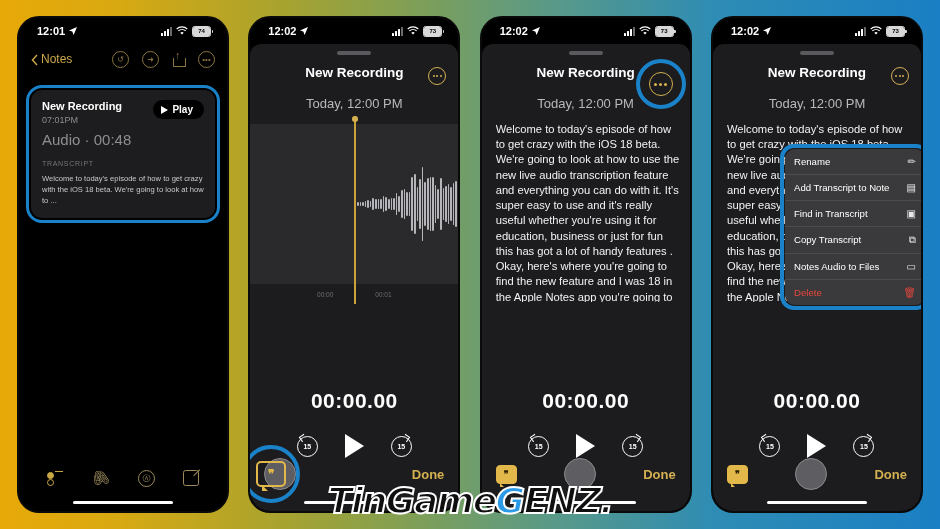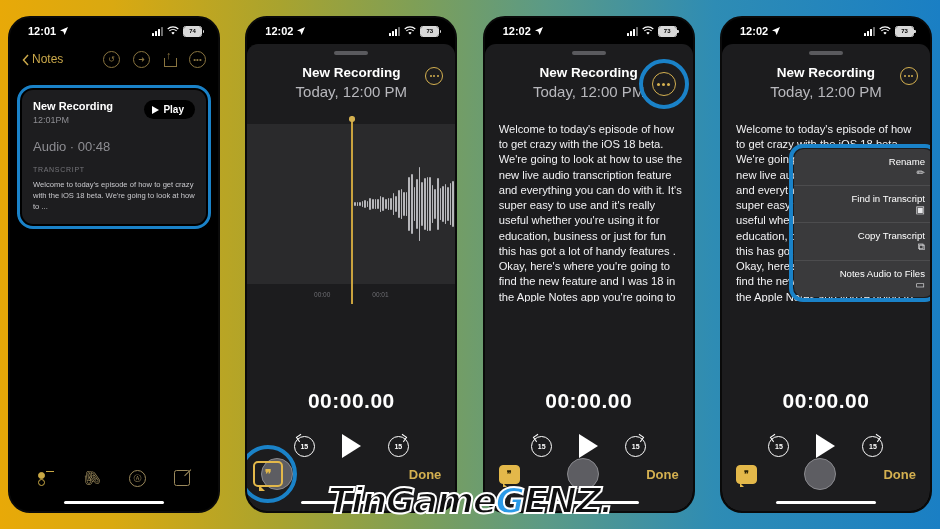--- a/index.html
+++ b/index.html
@@ -2,21 +2,21 @@
 <html><head>
 <meta charset="utf-8">
 <style>
   html,body{margin:0;padding:0;}
   body{
     width:940px;height:529px;overflow:hidden;
     font-family:"Liberation Sans", sans-serif;
     background:linear-gradient(90deg,#e8a908 0%,#d9a911 12%,#a8a32f 30%,#7f9f56 44%,#5b9a86 58%,#2e8cb4 76%,#1a7fc4 100%);
     position:relative;
   }
-  .stage{position:absolute;inset:0;display:flex;justify-content:space-between;align-items:center;padding:0 8px;box-sizing:border-box;}
+  .stage{position:absolute;inset:0;display:flex;justify-content:space-between;align-items:center;padding:0 17px;box-sizing:border-box;}
 
   .phone{
     width:212px;height:497px;background:#000;border-radius:22px;
     position:relative;overflow:hidden;box-sizing:border-box;
     border:2px solid #0a0a0a;flex:0 0 auto;
   }
   .scr{position:absolute;inset:0;border-radius:20px;overflow:hidden;background:#000;}
 
   
   .status{height:26px;display:flex;align-items:center;justify-content:space-between;padding:0 16px 0 18px;color:#fff;font-size:11px;font-weight:700;}
@@ -38,21 +38,21 @@
   .shareI{width:13px;height:15px;position:relative;color:#8a7540;}
   .shareI::before{content:"";position:absolute;left:1px;bottom:0;width:11px;height:8px;border:1.2px solid #8a7540;border-top:none;}
   .shareI::after{content:"↑";position:absolute;left:3px;top:-2px;font-size:11px;line-height:1;}
 
   .rec-wrap{margin:16px 12px 0;position:relative;}
   .rec-ring{position:absolute;inset:-5px;border:3.5px solid #1a82c8;border-radius:16px;pointer-events:none;}
   .rec-card{background:#1d1d1f;border-radius:11px;padding:10px 11px 12px;}
   .rec-top{display:flex;justify-content:space-between;align-items:flex-start;}
   .rec-title{color:#fff;font-size:11px;font-weight:700;}
   .rec-time{color:#8d8d92;font-size:9px;margin-top:3px;}
-  .rec-dur{color:#8d8d92;font-size:13px;margin-top:14px;}
+  .rec-dur{color:#8d8d92;font-size:15px;margin-top:6px;}
   .play-btn{background:#000;color:#fff;border-radius:13px;padding:4px 11px 4px 8px;font-size:10px;font-weight:600;display:flex;align-items:center;gap:4px;}
   .tri{width:0;height:0;border-left:7px solid #fff;border-top:4.5px solid transparent;border-bottom:4.5px solid transparent;}
   .tl-label{color:#75757a;font-size:7px;letter-spacing:.7px;margin-top:12px;}
   .tl-body{color:#c9c9cd;font-size:7.6px;line-height:1.45;margin-top:6px;}
 
   .tb1{position:absolute;left:0;right:0;bottom:16px;height:34px;display:flex;align-items:center;justify-content:space-around;padding:0 14px;box-sizing:border-box;}
   .chk{width:16px;height:14px;position:relative;}
   .chk i{position:absolute;left:8px;width:8px;height:1.4px;background:#c9a844;}
   .chk i:nth-child(1){top:3px}.chk i:nth-child(2){top:10px}
   .chk b{position:absolute;left:0;width:5px;height:5px;border-radius:50%;border:1.2px solid #c9a844;}
@@ -62,21 +62,21 @@
   .comp{width:14px;height:14px;border:1.2px solid #9c8a5c;border-radius:2.5px;position:relative;}
   .comp::after{content:"";position:absolute;right:-2px;top:-2px;width:9px;height:1.3px;background:#9c8a5c;transform:rotate(-45deg);transform-origin:right;}
 
   .homebar{position:absolute;left:50%;transform:translateX(-50%);bottom:7px;width:100px;height:3.5px;background:#fff;border-radius:2px;}
 
   
   .sheet{position:absolute;left:0;right:0;top:26px;bottom:0;background:#1c1c1e;border-radius:11px 11px 0 0;overflow:hidden;}
   .grab{width:34px;height:4px;background:#5a5a5e;border-radius:2px;margin:7px auto 0;}
   .sh-head{margin-top:10px;text-align:center;position:relative;}
   .sh-title{color:#fff;font-size:13.5px;font-weight:700;}
-  .sh-sub{color:#b8b8bd;font-size:15px;margin-top:3px;}
+  .sh-sub{color:#b8b8bd;font-size:13px;margin-top:16px;}
   .ell{position:absolute;right:12px;top:2px;width:16px;height:16px;border:1.3px solid #d4b050;border-radius:50%;display:flex;align-items:center;justify-content:center;gap:1.5px;}
   .ell u{width:2px;height:2px;background:#d4b050;border-radius:50%;display:block;}
   .ell-hi{position:absolute;right:4px;top:-6px;width:50px;height:50px;border:4px solid #1a82c8;border-radius:50%;display:flex;align-items:center;justify-content:center;box-sizing:border-box;}
   .ell-in{width:22px;height:22px;border:1.6px solid #d4b050;border-radius:50%;display:flex;align-items:center;justify-content:center;gap:2px;}
   .ell-in u{width:3px;height:3px;background:#d4b050;border-radius:50%;display:block;}
 
   
   .wave-box{position:absolute;left:0;right:0;top:80px;height:160px;background:#2a2a2c;}
   .wave-inner{position:absolute;inset:0;display:flex;align-items:center;}
   .wf{display:flex;align-items:center;height:80px;gap:1px;position:absolute;left:50%;}
@@ -105,21 +105,21 @@
   .qbtn-hi{position:absolute;left:-8px;bottom:-14px;width:58px;height:58px;border:4.5px solid #1a82c8;border-radius:50%;display:flex;align-items:center;justify-content:center;box-sizing:border-box;}
   .qbig{width:26px;height:22px;border:2px solid #e3b84a;border-radius:5px;color:#e3b84a;font-size:12px;font-weight:700;display:flex;align-items:center;justify-content:center;position:relative;}
   .qbig::after{content:"";position:absolute;left:4px;bottom:-6px;border-left:6px solid #e3b84a;border-top:6px solid transparent;}
   .recdot{width:30px;height:30px;border-radius:50%;border:1.6px solid #8a8a8f;background:#5d5d62;}
   .done{color:#d4b050;font-size:13px;font-weight:600;}
 
   
   .menu-wrap{position:absolute;left:72px;right:-4px;top:105px;}
   .menu-ring{position:absolute;inset:-5px;border:4px solid #1a82c8;border-radius:14px;}
   .menu{background:#3a3a3c;border-radius:10px;overflow:hidden;}
-  .mi{display:flex;align-items:flex-end;justify-content:space-between;padding:7px 9px;color:#fff;font-size:9.6px;border-bottom:.6px solid #4c4c4e;flex-direction:column;}
+  .mi{display:flex;align-items:flex-start;justify-content:space-between;padding:7px 9px;color:#fff;font-size:9.6px;border-bottom:.6px solid #4c4c4e;}
   .mi:last-child{border-bottom:none;}
   .mi.del{color:#e8463c;}
   .mic{font-size:10px;color:#e8e8ea;}
   .mi.del .mic{color:#e8463c;}
 
   
   .wm{position:absolute;left:50%;bottom:8px;transform:translateX(-50%);font-family:"DejaVu Sans", sans-serif;font-size:36px;font-weight:700;font-style:italic;letter-spacing:-1.5px;white-space:nowrap;z-index:50;}
   .wm .a{color:#0f0f10;-webkit-text-stroke:2px #fff;}
   .wm .b{color:#2b9ae8;-webkit-text-stroke:2px #fff;}
   .wm .c{color:#0f0f10;-webkit-text-stroke:2px #fff;}
@@ -170,21 +170,21 @@
           <span class="cIcon">•••</span>
         </div>
       </div>
 
       <div class="rec-wrap">
         <div class="rec-ring"></div>
         <div class="rec-card">
           <div class="rec-top">
             <div>
               <div class="rec-title">New Recording</div>
-              <div class="rec-time">12:01PM</div>
+              <div class="rec-time">07:01PM</div>
               <div class="rec-dur">Audio · 00:48</div>
             </div>
             <div class="play-btn">
               <span class="tri"></span>
               <span>Play</span>
             </div>
           </div>
           <div class="tl-label">TRANSCRIPT</div>
           <div class="tl-body">Welcome to today's episode of how to get crazy with the iOS 18 beta. We're going to look at how to ...</div>
         </div>
@@ -422,30 +422,38 @@
         </div>
 
         <div class="menu-wrap">
           <div class="menu-ring"></div>
           <div class="menu" id="ctxmenu">
               <div class="mi">
                 <span>Rename</span>
                 <span class="mic">✏</span>
               </div>
               <div class="mi">
+                <span>Add Transcript to Note</span>
+                <span class="mic">▤</span>
+              </div>
+              <div class="mi">
                 <span>Find in Transcript</span>
                 <span class="mic">▣</span>
               </div>
               <div class="mi">
                 <span>Copy Transcript</span>
                 <span class="mic">⧉</span>
               </div>
               <div class="mi">
                 <span>Notes Audio to Files</span>
                 <span class="mic">▭</span>
+              </div>
+              <div class="mi del">
+                <span>Delete</span>
+                <span class="mic">🗑</span>
               </div>
             </div>
         </div>
 
         <div class="timer">00:00.00</div>
         <div class="ctrls">
           <span class="skip b">15</span>
           <span class="pbig"></span>
           <span class="skip f">15</span>
         </div>

